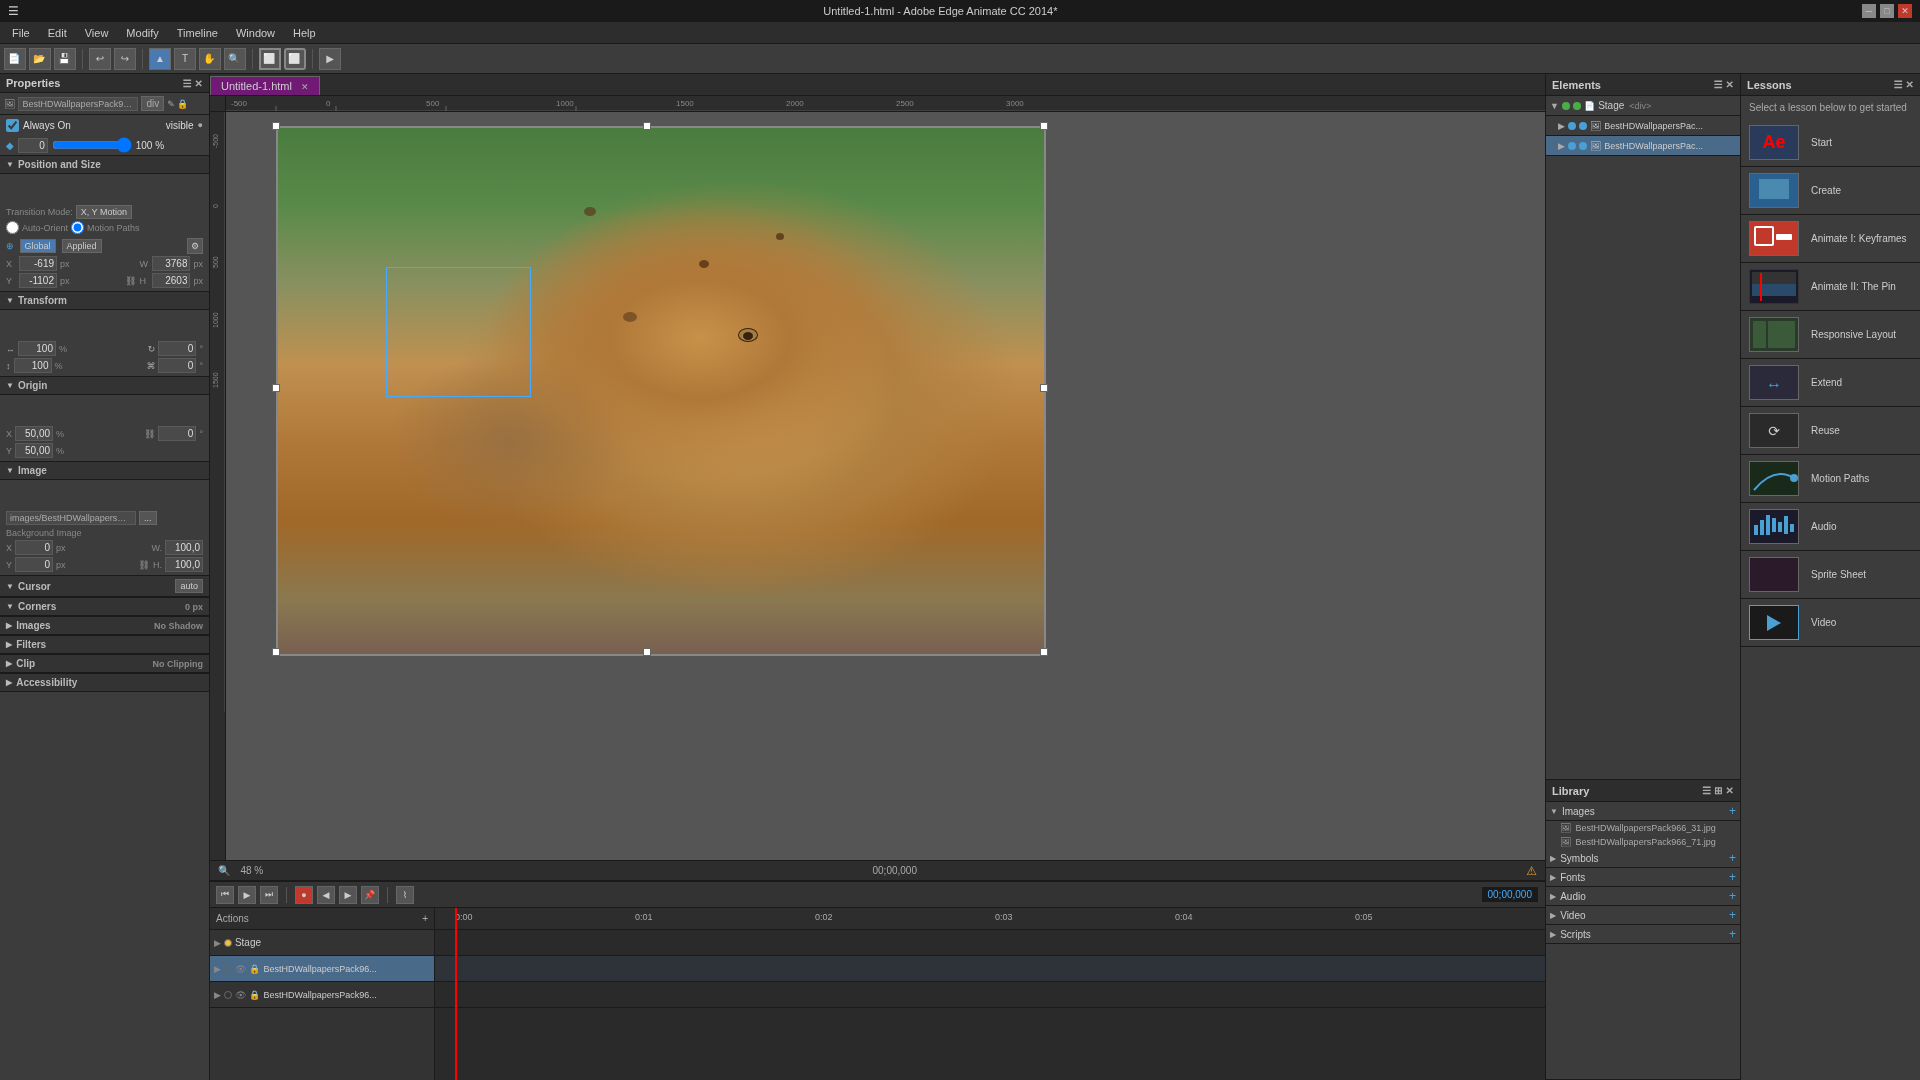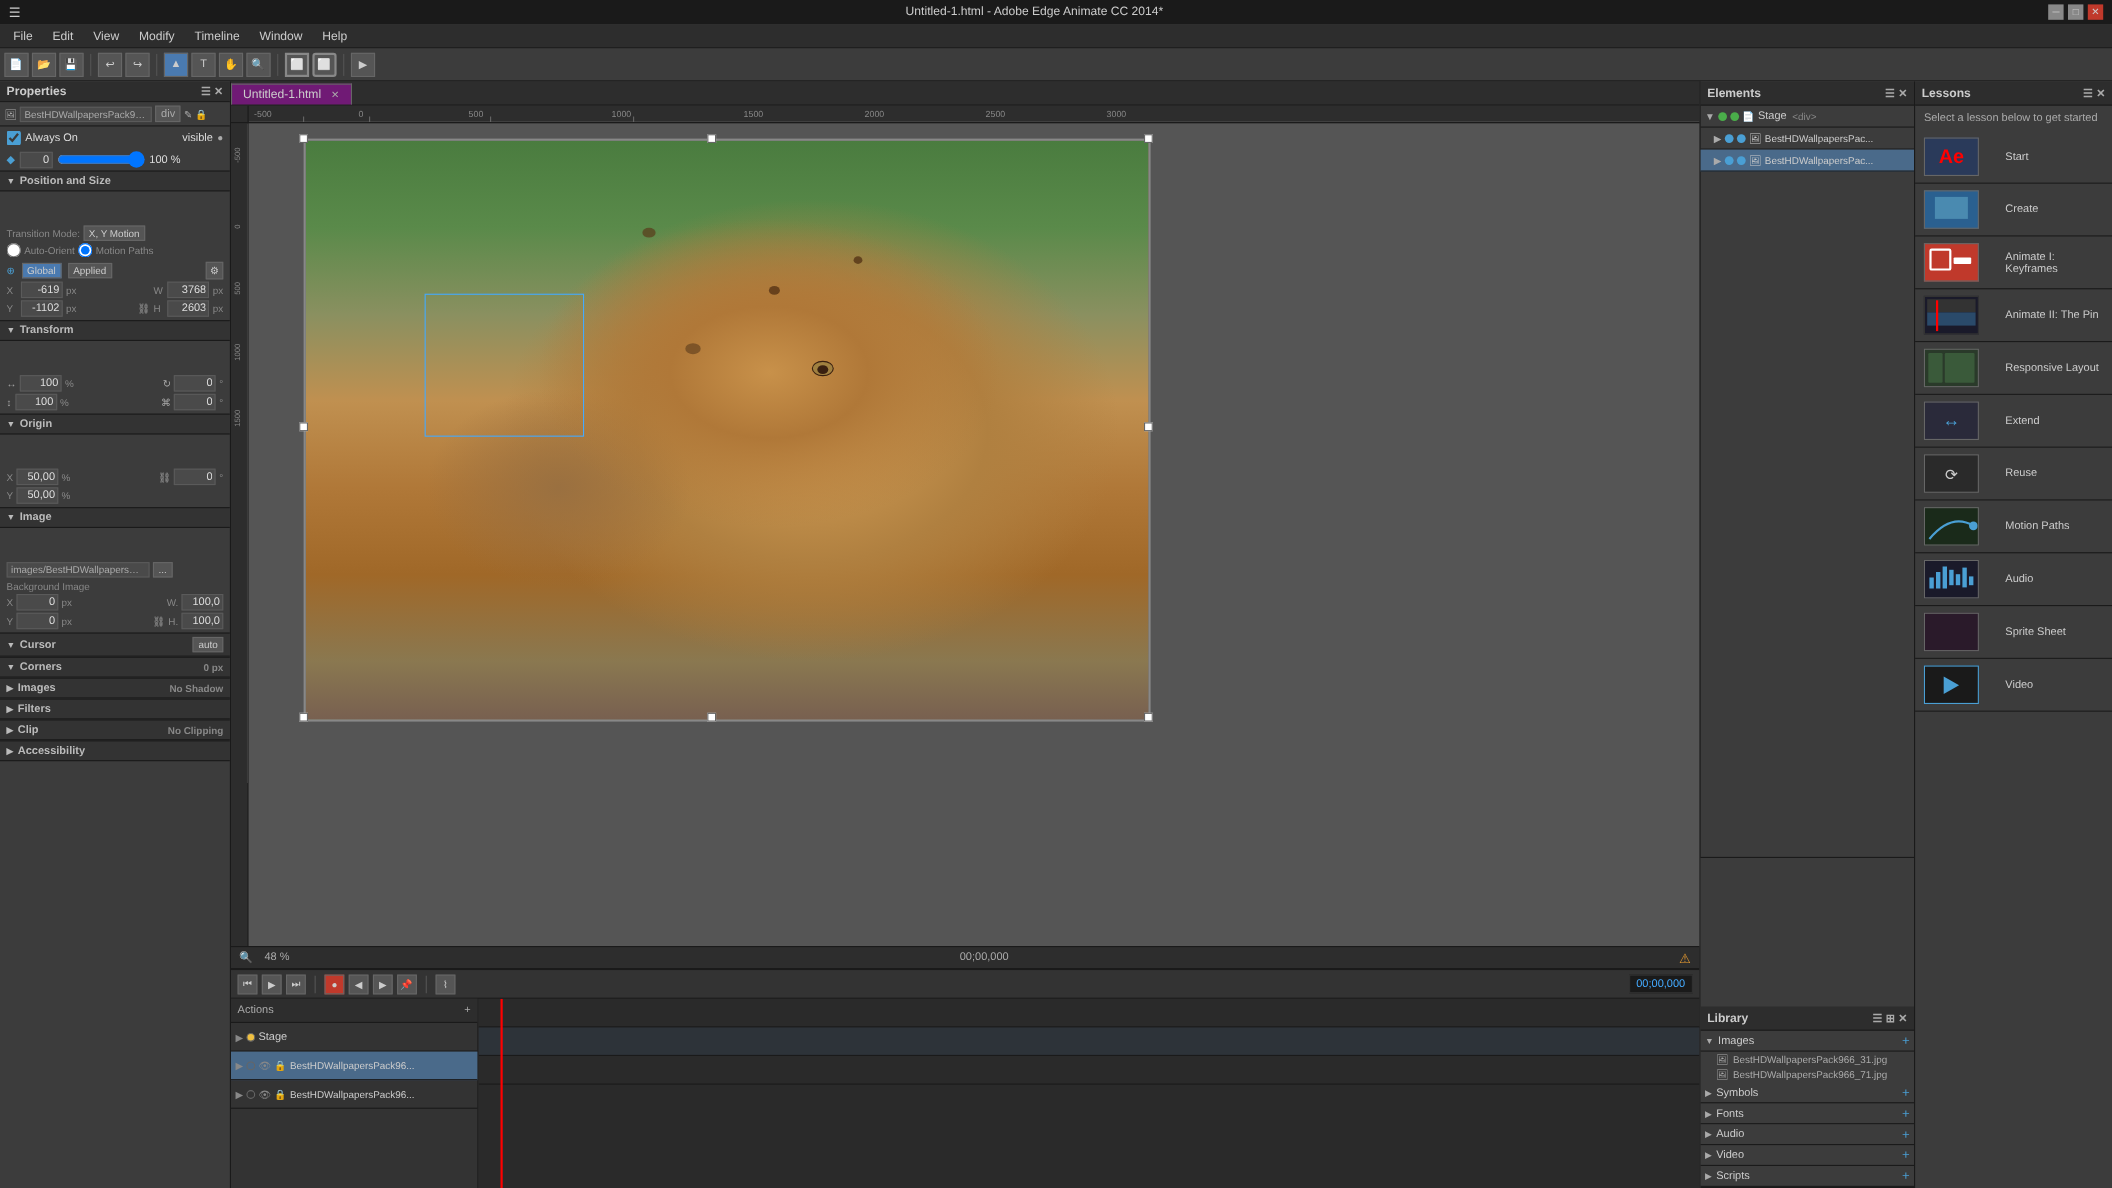--- a/index.html
+++ b/index.html
@@ -352,21 +352,20 @@
     .el-dot { width: 8px; height: 8px; border-radius: 50%; background: #4a9fd4; flex-shrink: 0; }
     .el-dot.green { background: #4aad4a; }
 
     
     #library-panel {
       height: 300px;
       background: #3c3c3c;
       border-bottom: 1px solid #1a1a1a;
       display: flex;
       flex-direction: column;
-      justify-content: flex-end;
     }
     .library-header {
       height: 22px;
       background: #2d2d2d;
       display: flex;
       align-items: center;
       justify-content: space-between;
       padding: 0 6px;
       font-size: 11px;
       font-weight: bold;
@@ -408,21 +407,21 @@
       align-items: center;
       justify-content: space-between;
       padding: 0 6px;
       font-size: 11px;
       font-weight: bold;
       border-bottom: 1px solid #1a1a1a;
     }
     .lesson-item {
       display: flex;
       align-items: center;
-      gap: 24px;
+      gap: 12px;
       padding: 6px 8px;
       border-bottom: 1px solid #1a1a1a;
       cursor: pointer;
     }
     .lesson-thumb {
       width: 50px; height: 35px;
       background: #555;
       border: 1px solid #666;
       flex-shrink: 0;
       display: flex; align-items: center; justify-content: center;
@@ -881,20 +880,28 @@
                 <span class="vis-dot"></span>
                 <span style="color:#888; font-size:9px;">👁</span>
                 <span style="color:#888; font-size:9px;">🔒</span>
                 <span style="font-size:9px;">BestHDWallpapersPack96...</span>
               </div>
             </div>
             <div id="timeline-tracks">
 
               <div class="tl-playhead"></div>
 
+              <div class="tl-time-header">
+                <span class="tl-time-marker" style="left:20px;">0:00</span>
+                <span class="tl-time-marker" style="left:200px;">0:01</span>
+                <span class="tl-time-marker" style="left:380px;">0:02</span>
+                <span class="tl-time-marker" style="left:560px;">0:03</span>
+                <span class="tl-time-marker" style="left:740px;">0:04</span>
+                <span class="tl-time-marker" style="left:920px;">0:05</span>
+              </div>
               <div class="tl-track-row"></div>
               <div class="tl-track-row selected"></div>
               <div class="tl-track-row"></div>
             </div>
           </div>
         </div>
       </div>
 
       <div id="right-panels">
 

